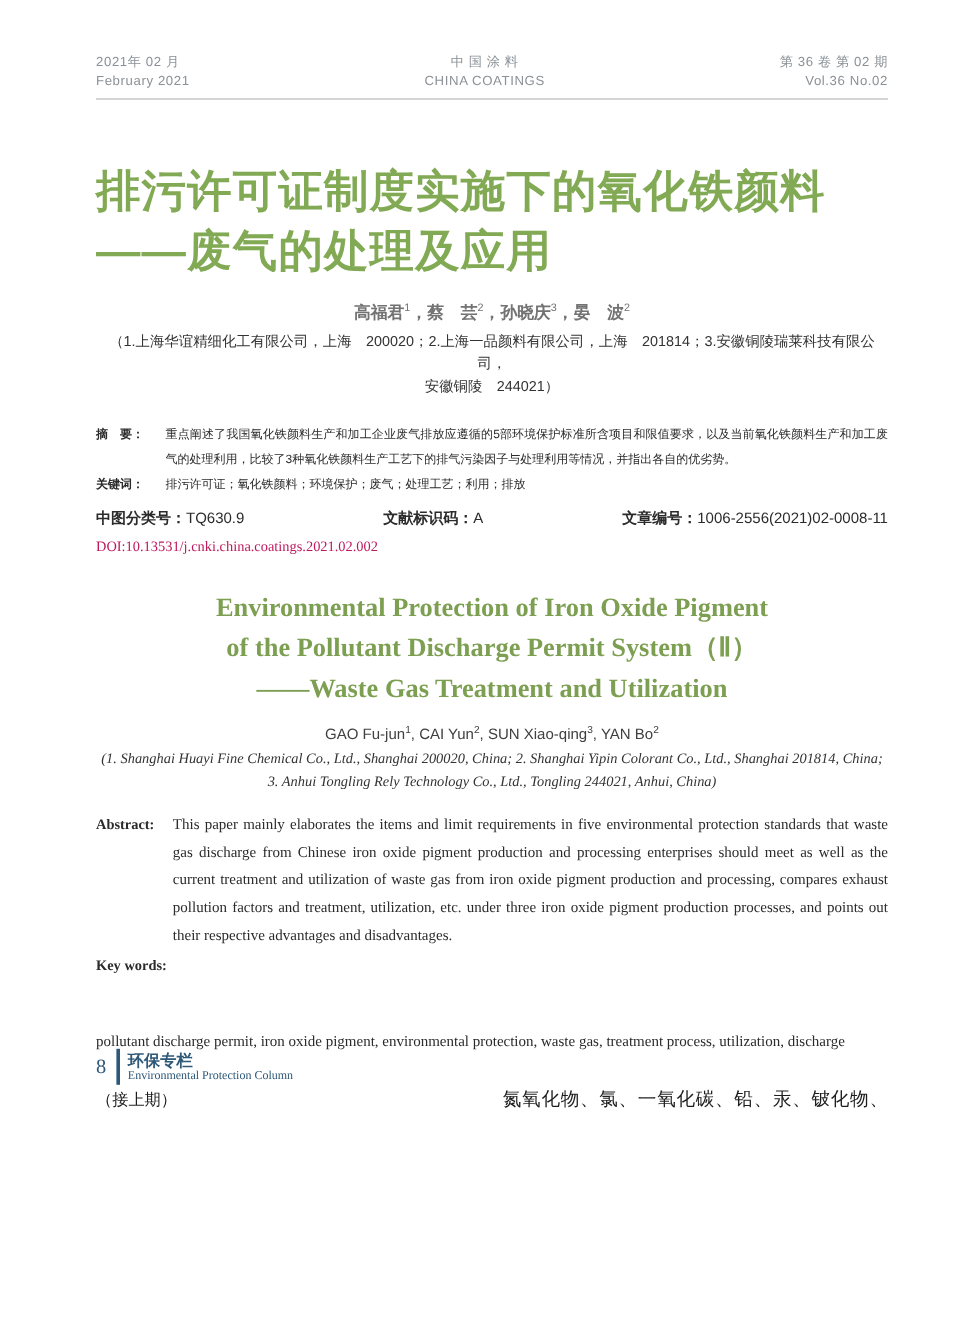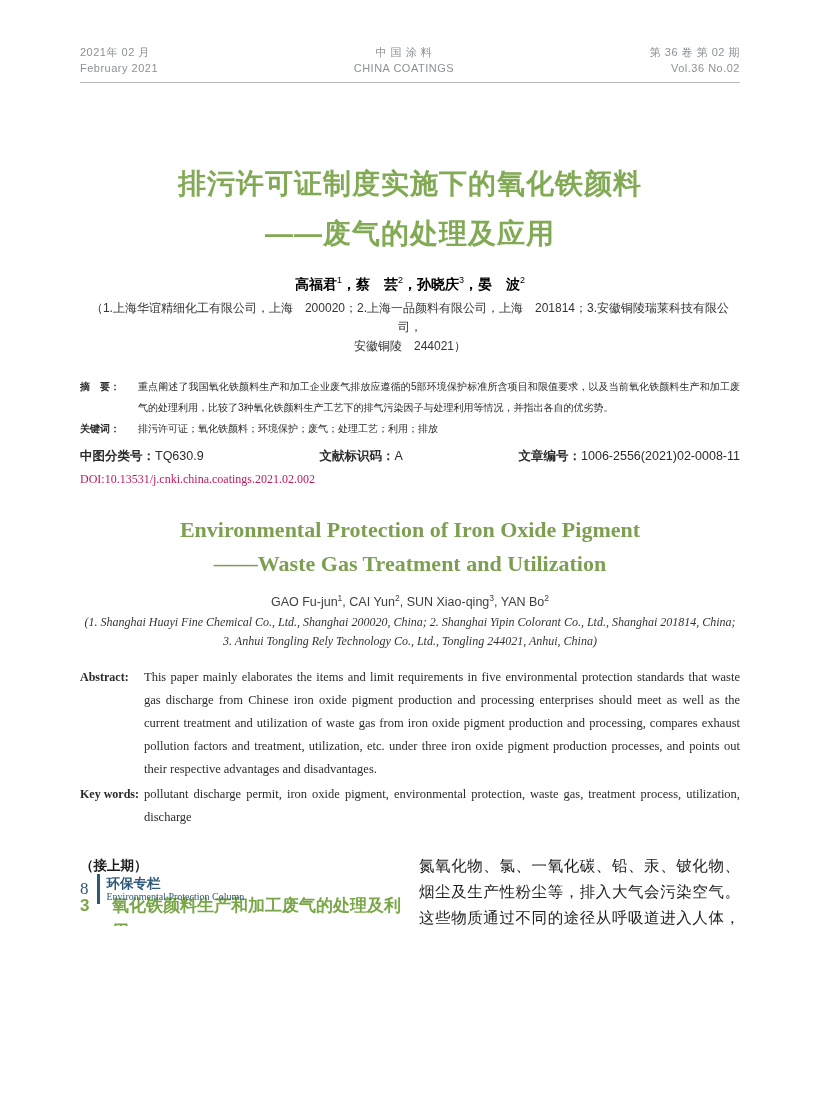--- a/index.html
+++ b/index.html
@@ -26,30 +26,29 @@
     border-bottom:1px solid #b6babd;
     color:var(--hdrgray);
     font-size:11px; line-height:16px;
     letter-spacing:0.5px;
   }
   .hcol.center { text-align:center; }
   .hcol.right  { text-align:right; }
 
   
   .title-cn {
-    margin-top:76px;
-    text-align:center;
+    margin-top:52px;
     color:var(--accent);
     font-weight:bold;
-    font-size:28px; line-height:50px;
+    font-size:37px; line-height:50px;
     letter-spacing:1px;
   }
 
   
-  .authors-cn { margin-top:16px; text-align:center; font-size:14px; font-weight:bold; color:#000000; }
+  .authors-cn { margin-top:16px; text-align:center; font-size:14px; font-weight:bold; color:#737373; }
   .authors-cn sup { font-size:9px; font-weight:normal; }
   .affil-cn { margin-top:5px; text-align:center; font-size:12px; line-height:19px; color:#333; }
 
   
   .abstract-block { margin-top:20px; font-size:10px; line-height:21px; color:#2b2b2b; }
   .ab-row { display:flex; }
   .ab-label { flex:0 0 58px; font-weight:bold; white-space:nowrap; }
   .ab-text { flex:1; text-align:justify; }
 
   
@@ -68,28 +67,28 @@
   .authors-en sup { font-size:8.5px; }
   .affil-en { margin-top:4px; text-align:center; font-size:12px; line-height:19px;
               font-family:"Liberation Serif", serif; font-style:italic; color:#333; }
 
   
   .abstract-en { margin-top:15px; font-family:"Liberation Serif", serif;
                  font-size:12.5px; line-height:23px; color:#2b2b2b; }
   .abe-row { display:flex; }
   .abe-label { flex:0 0 64px; font-weight:bold; font-size:12px; white-space:nowrap; }
   .abe-text { flex:1; text-align:justify; }
-  .abe-kw { margin-top:2px; }
+  .abe-kw { margin-top:2px;flex-direction:column; }
 
   
   .body-columns { display:flex; gap:18px; margin-top:24px;
                   font-family:"Liberation Serif", serif;
                   font-size:15.5px; line-height:26px; color:#1d1d1d; }
   .bcol { flex:1 1 0; text-align:justify; }
-  .cont-note { font-size:13.5px; margin-bottom:14px;font-weight:bold; }
+  .cont-note { font-size:13.5px; margin-bottom:14px; }
   .sec-h3 { display:flex; color:var(--heading); font-weight:bold;
             font-family:"Liberation Sans", sans-serif;
             font-size:17px; line-height:26px; margin-bottom:6px; }
   .sec-h3 .sec-num { flex:0 0 32px; }
   .para { text-indent:2em; }
   .para.no-indent { text-indent:0; }
 
   
   .page-footer { position:absolute; left:80px; bottom:22px;
                  display:flex; align-items:center; color:var(--footerblue); }
@@ -146,20 +145,21 @@
 
     <div class="meta-row">
       <span><span class="meta-label">中图分类号：</span><span>TQ630.9</span></span>
       <span><span class="meta-label">文献标识码：</span><span>A</span></span>
       <span><span class="meta-label">文章编号：</span><span>1006-2556(2021)02-0008-11</span></span>
     </div>
     <div class="doi-line">DOI:10.13531/j.cnki.china.coatings.2021.02.002</div>
 
     <div class="title-en">
       <div>Environmental Protection of Iron Oxide Pigment</div>
+      <div>of the Pollutant Discharge Permit System（Ⅱ）</div>
       <div>——Waste Gas Treatment and Utilization</div>
     </div>
 
     <div class="authors-en">
       <span>GAO Fu-jun</span><sup>1</sup><span>, </span><span>CAI Yun</span><sup>2</sup><span>, </span><span>SUN Xiao-qing</span><sup>3</sup><span>, </span><span>YAN Bo</span><sup>2</sup>
     </div>
 
     <div class="affil-en">
       <div>(1. Shanghai Huayi Fine Chemical Co., Ltd., Shanghai 200020, China; 2. Shanghai Yipin Colorant Co., Ltd., Shanghai 201814, China;</div>
       <div>3. Anhui Tongling Rely Technology Co., Ltd., Tongling 244021, Anhui, China)</div>

